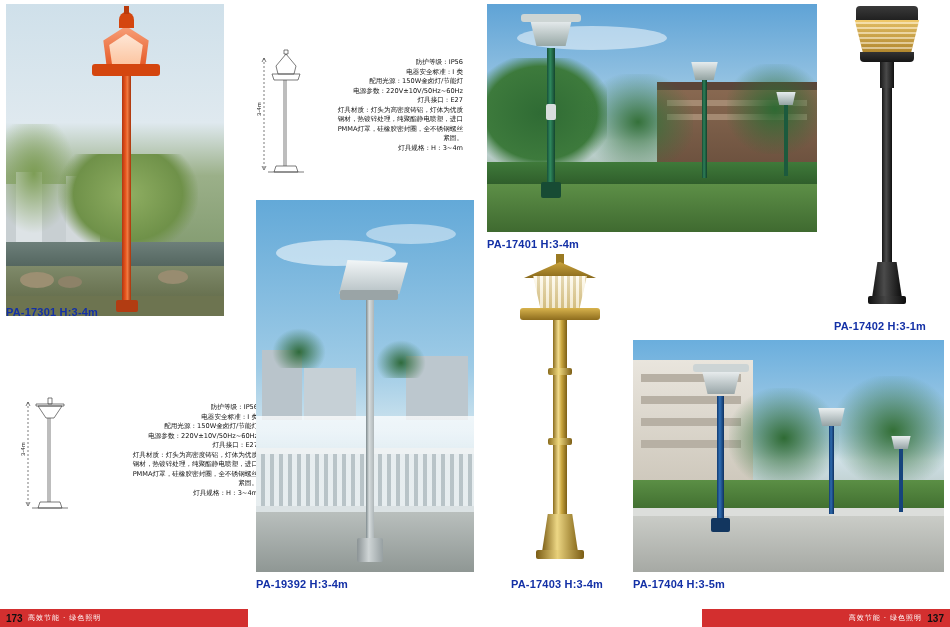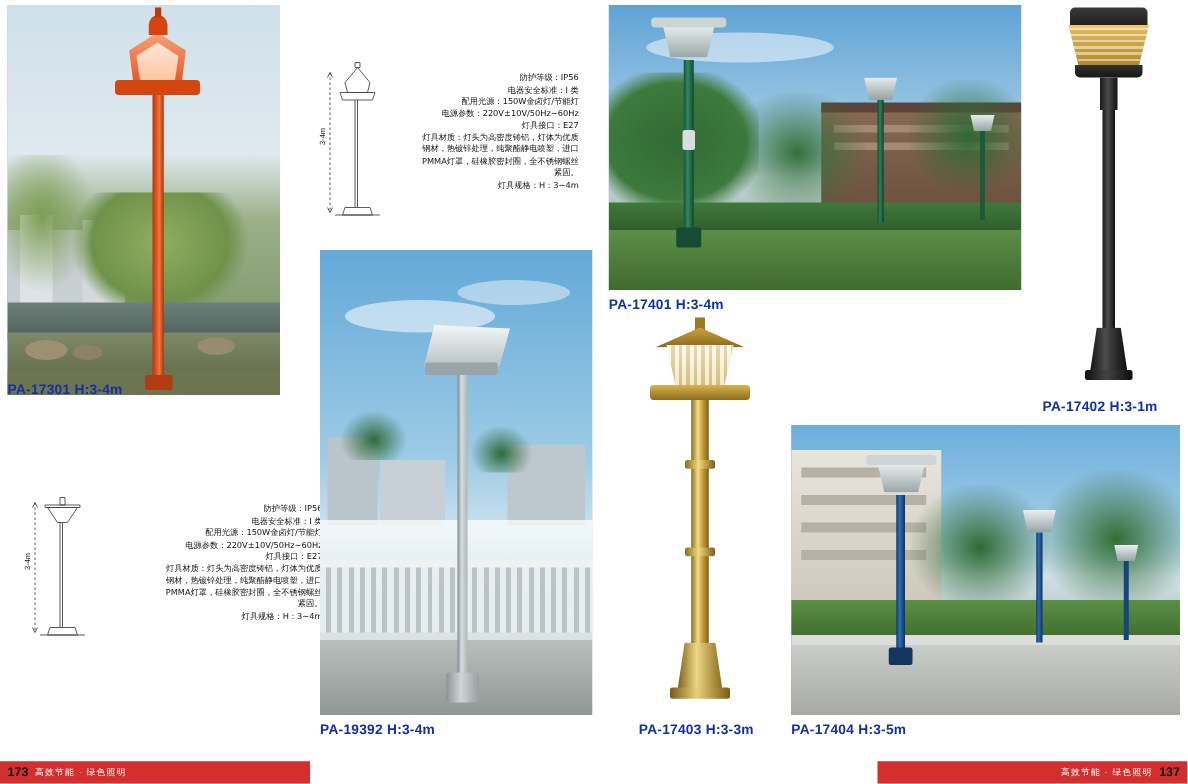--- a/index.html
+++ b/index.html
@@ -249,21 +249,21 @@
 
     <div style="position:absolute;left:50px;top:120px;width:24px;height:7px;background:linear-gradient(90deg,#8a6c1c,#f0d97f 45%,#7d5f16);border-radius:2px;"></div>
     <div style="position:absolute;left:50px;top:190px;width:24px;height:7px;background:linear-gradient(90deg,#8a6c1c,#f0d97f 45%,#7d5f16);border-radius:2px;"></div>
 
     <div style="position:absolute;left:44px;top:266px;width:36px;height:38px;
          background:linear-gradient(90deg,#7d5f16,#edd785 42%,#8a6c1c);
          clip-path:polygon(16% 0%,84% 0%,100% 100%,0% 100%);"></div>
     <div style="position:absolute;left:38px;top:302px;width:48px;height:9px;
          background:linear-gradient(90deg,#7a5c14,#e8d07a 45%,#7a5c14);border-radius:2px;"></div>
   </div>
-  <div class="caption" style="left:511px;top:578px;">PA-17403  H:3-3m</div>
+  <div class="caption" style="left:511px;top:578px;">PA-17403  H:3-4m</div>
 
   <div class="photo" style="left:633px;top:340px;width:311px;height:232px;">
     <div style="position:absolute;inset:0;background:linear-gradient(#6aaedd 0%,#a9cfe7 40%,#cfe0e6 52%,#8c9a86 100%);"></div>
 
     <div style="position:absolute;left:0px;top:20px;width:120px;height:120px;background:linear-gradient(#e9e5dd,#cfc9bd);"></div>
     <div style="position:absolute;left:8px;top:34px;width:100px;height:8px;background:#b7b0a4;"></div>
     <div style="position:absolute;left:8px;top:56px;width:100px;height:8px;background:#b7b0a4;"></div>
     <div style="position:absolute;left:8px;top:78px;width:100px;height:8px;background:#b7b0a4;"></div>
     <div style="position:absolute;left:8px;top:100px;width:100px;height:8px;background:#b7b0a4;"></div>
 

